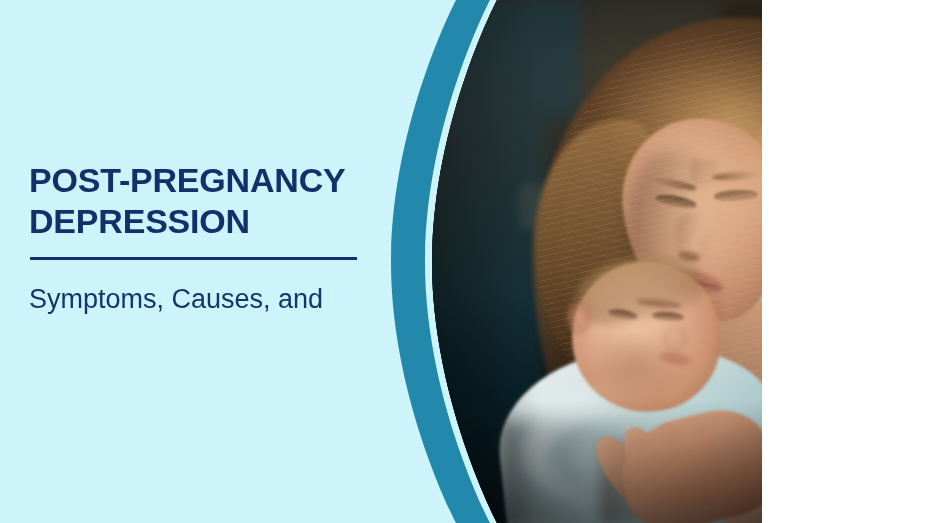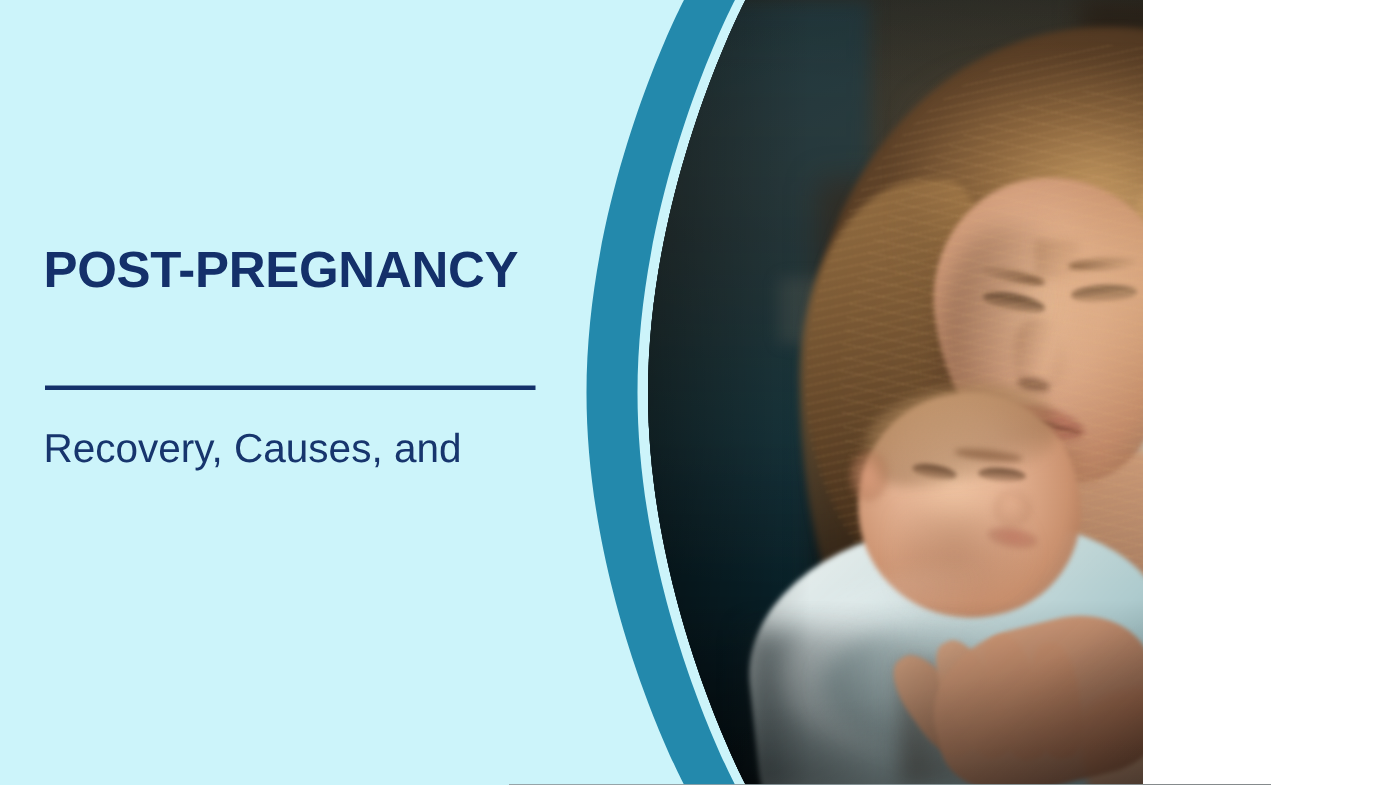--- a/index.html
+++ b/index.html
@@ -515,26 +515,27 @@
 </style>
 </head>
 <body>
 
 <div id="banner" style="background: rgb(204, 244, 250);">
 
   <div id="left-panel">
 
     <div id="headline" style="color: rgb(20, 48, 106);">
       <span class="hl-line">POST-PREGNANCY</span>
+      <span class="hl-line">DEPRESSION</span>
     </div>
 
     <div id="divider" style="background: rgb(20, 48, 106);"></div>
 
     <div id="subtitle" style="color: rgb(23, 53, 109);">
-      <span class="sub-line">Recovery, Causes, and</span>
+      <span class="sub-line">Symptoms, Causes, and</span>
     </div>
 
   </div>
 
   <div id="photo-clip">
     <div id="photo">
 
       <div class="ph-layer" id="ph-base"></div>
       <div class="ph-layer" id="ph-wall-left"></div>
       <div class="ph-layer" id="ph-wall-right"></div>

